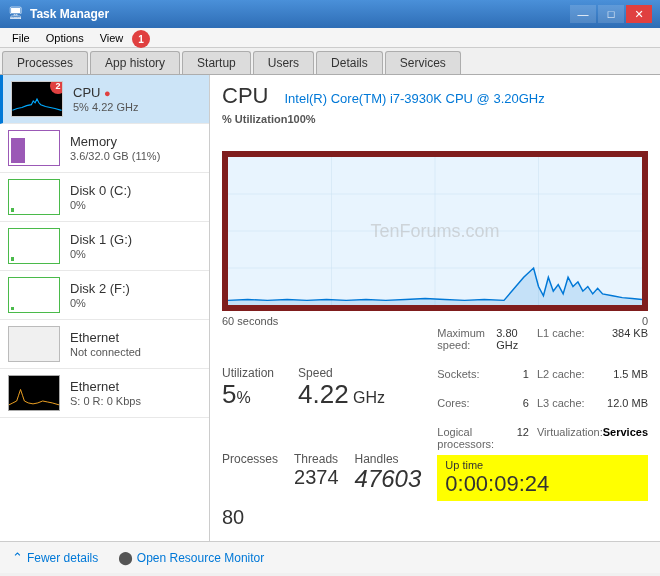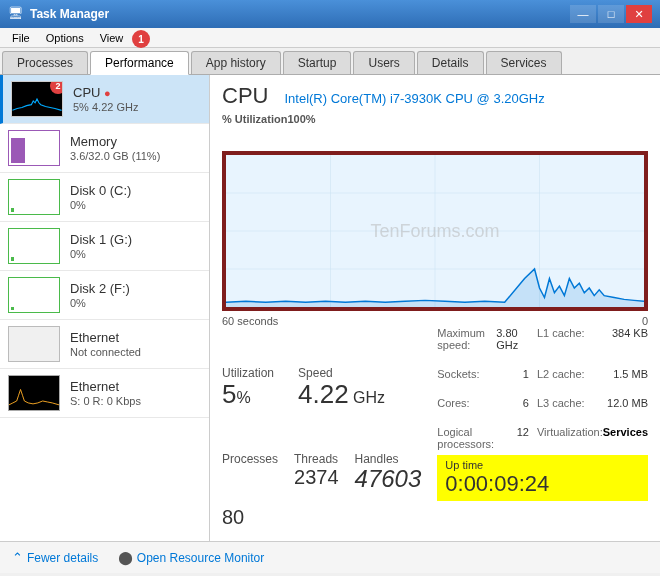--- a/index.html
+++ b/index.html
@@ -133,21 +133,21 @@
       display: flex;
       justify-content: flex-start;
       font-size: 11px;
       color: #555;
       margin-bottom: 2px;
       font-weight: bold;
     }
 
     .cpu-graph {
       flex: 1;
-      border: 4px solid #7f1d1d;
+      border: 6px solid #7f1d1d;
       background: #404040;
       position: relative;
       min-height: 160px;
       max-height: 200px;
       margin-bottom: 4px;
       margin-top: 24px;
     }
     .cpu-graph svg { width: 100%; height: 100%; }
 
     .watermark {
@@ -228,21 +228,20 @@
 <div class="menu-bar">
   <span class="menu-item">File</span>
   <span class="menu-item">Options</span>
   <span class="menu-item">View</span>
 
   <span class="num-badge" style="position:absolute;left:132px;top:30px;">1</span>
 </div>
 
 <div class="tab-bar">
   <div class="tab">Processes</div>
-  <div class="tab active">Performance</div>
   <div class="tab">App history</div>
   <div class="tab">Startup</div>
   <div class="tab">Users</div>
   <div class="tab">Details</div>
   <div class="tab">Services</div>
 </div>
 
 <div class="main-content">
 
   <div class="left-panel">

